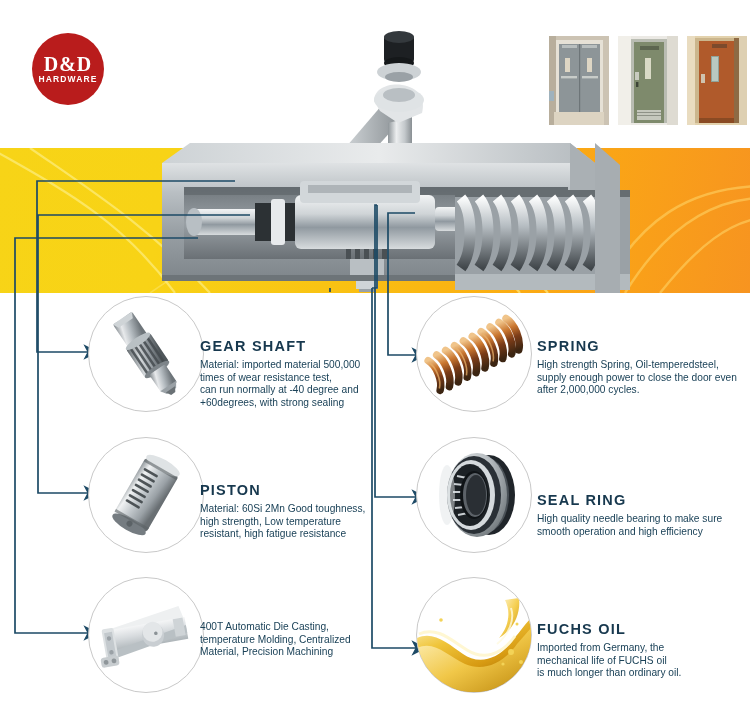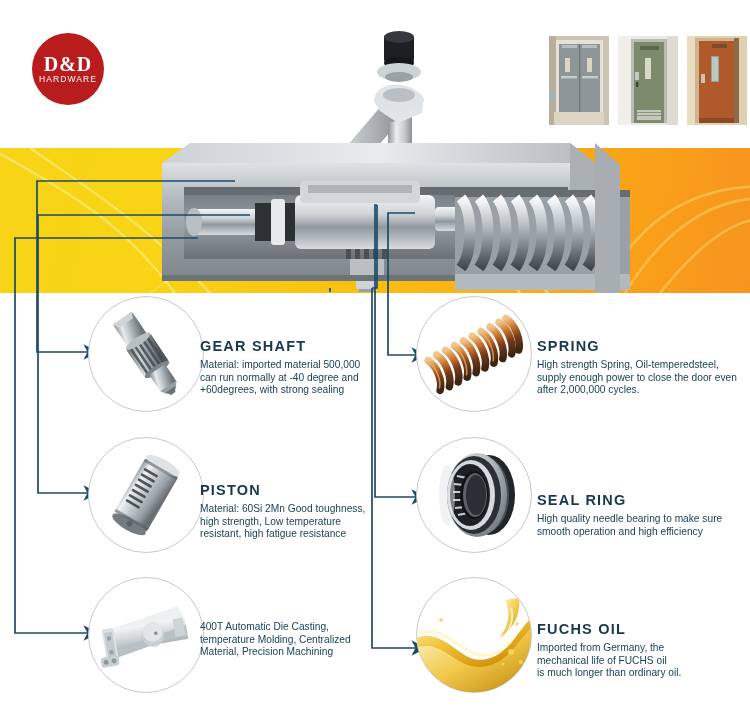--- a/index.html
+++ b/index.html
@@ -8,21 +8,21 @@
     background:#ffffff;
     font-family:"Liberation Sans",sans-serif;
     position:relative;overflow:hidden;
   }
   .stage{position:absolute;inset:0;width:750px;height:721px;}
 
   
   #logo{position:absolute;left:32px;top:33px;width:72px;height:72px;border-radius:50%;
         background:#b91c1c;display:flex;flex-direction:column;align-items:center;justify-content:center;}
   #logo .l1{color:#fff;font-weight:bold;font-size:20px;font-family:"Liberation Serif",serif;letter-spacing:1px;line-height:1;}
-  #logo .l2{color:#fff;font-size:8.5px;font-weight:normal;letter-spacing:1.1px;margin-top:0;}
+  #logo .l2{color:#fff;font-size:8.5px;font-weight:bold;letter-spacing:1.1px;margin-top:0;}
 
   
   .thumbs{position:absolute;left:549px;top:36px;display:flex;gap:9px;}
   .thumb{width:60px;height:89px;position:relative;overflow:hidden;}
 
   
   #banner{position:absolute;left:0;top:148px;width:750px;height:145px;
      background:linear-gradient(100deg,#f7d417 0%,#f8d316 22%,#f9c313 45%,#fbaa13 72%,#f79420 100%);
      overflow:hidden;}
 
@@ -312,20 +312,21 @@
           <ellipse cx="57.5" cy="76" rx="14.5" ry="4" fill="#7d8489"></ellipse>
           <rect x="48" y="76" width="19" height="22" rx="2" fill="url(#gsA)"></rect>
           <path d="M48,96 L67,96 L63,102 L52,102 Z" fill="#9aa1a6"></path>
           <path d="M52,100 L63,100 L60,105 L55,105 Z" fill="#6a7175"></path>
         </g>
       </svg>
     </div>
     <div class="ftext" style="left:200px;top:318px;width:185px;">
       <p class="ftitle">GEAR SHAFT</p>
       <p class="fdesc">Material: imported material 500,000</p>
+      <p class="fdesc">times of wear resistance test,</p>
       <p class="fdesc">can run normally at -40 degree and</p>
       <p class="fdesc">+60degrees, with strong sealing</p>
     </div>
   </div>
 
   <div class="feature">
     <div class="circ" style="left:88px;top:437px;width:114px;height:114px;">
       <svg width="114" height="114" viewBox="0 0 114 114">
         <defs>
           <linearGradient id="piG" x1="0" y1="0" x2="1" y2="0.2">

